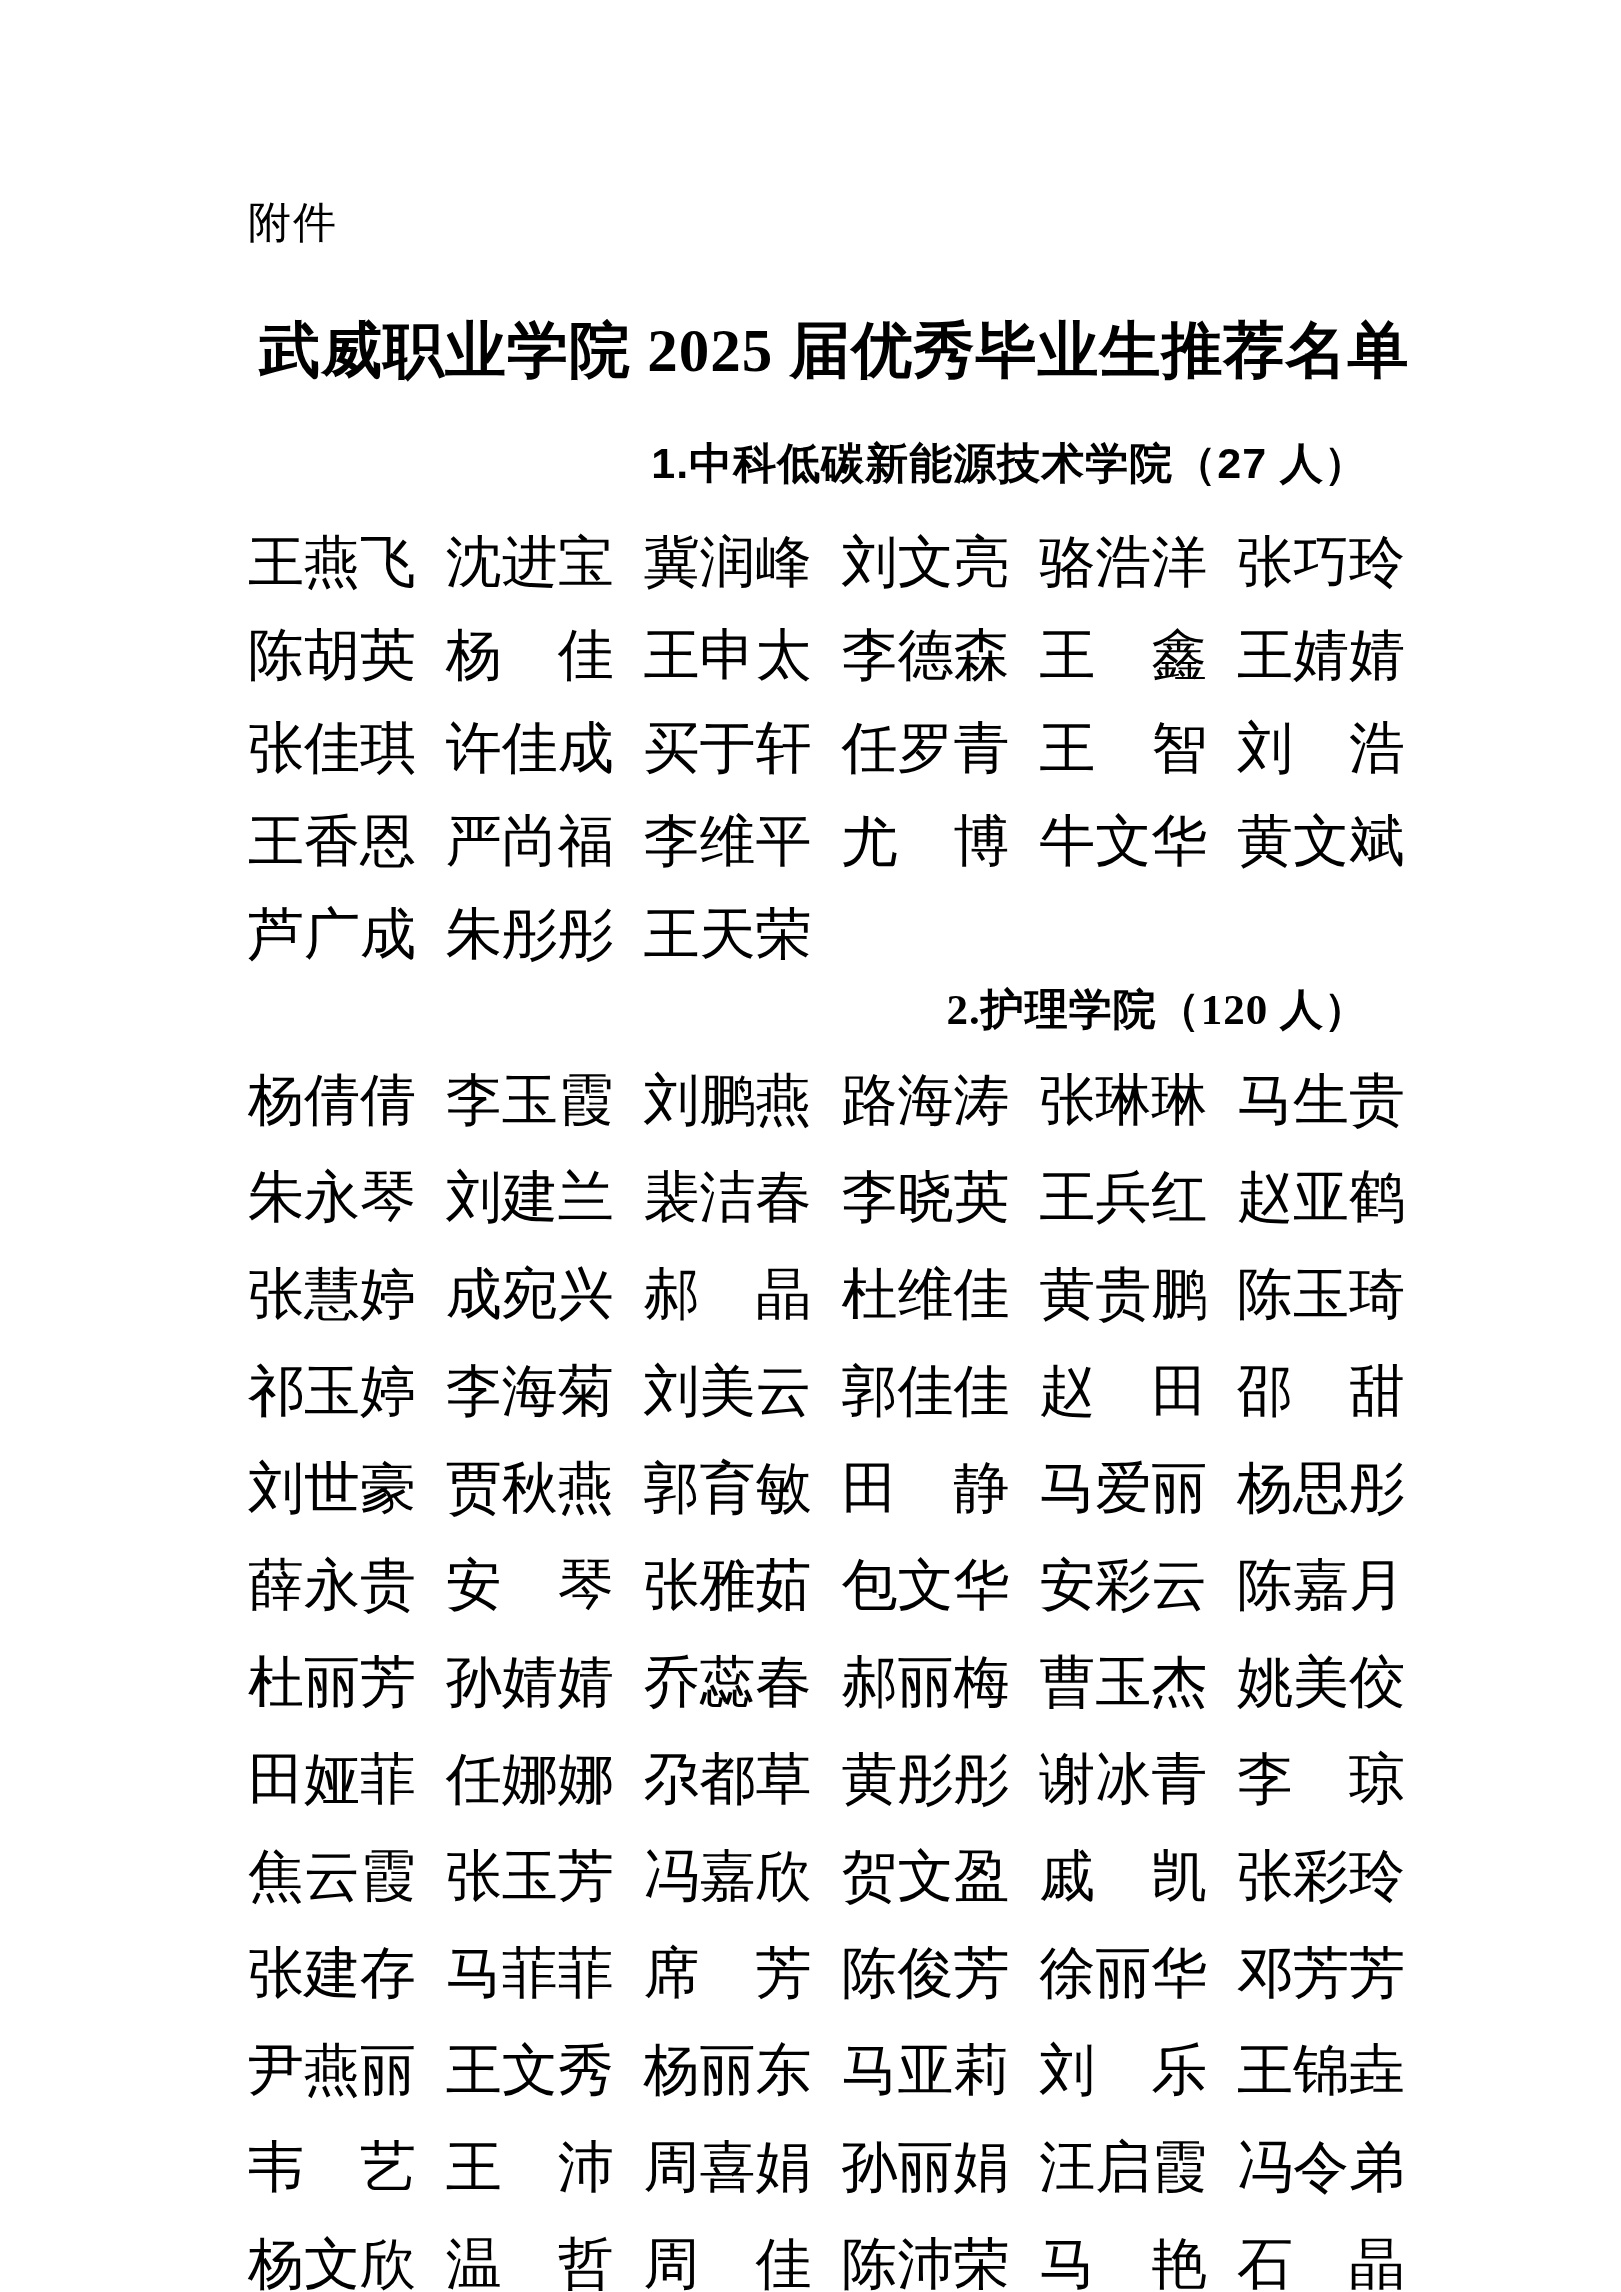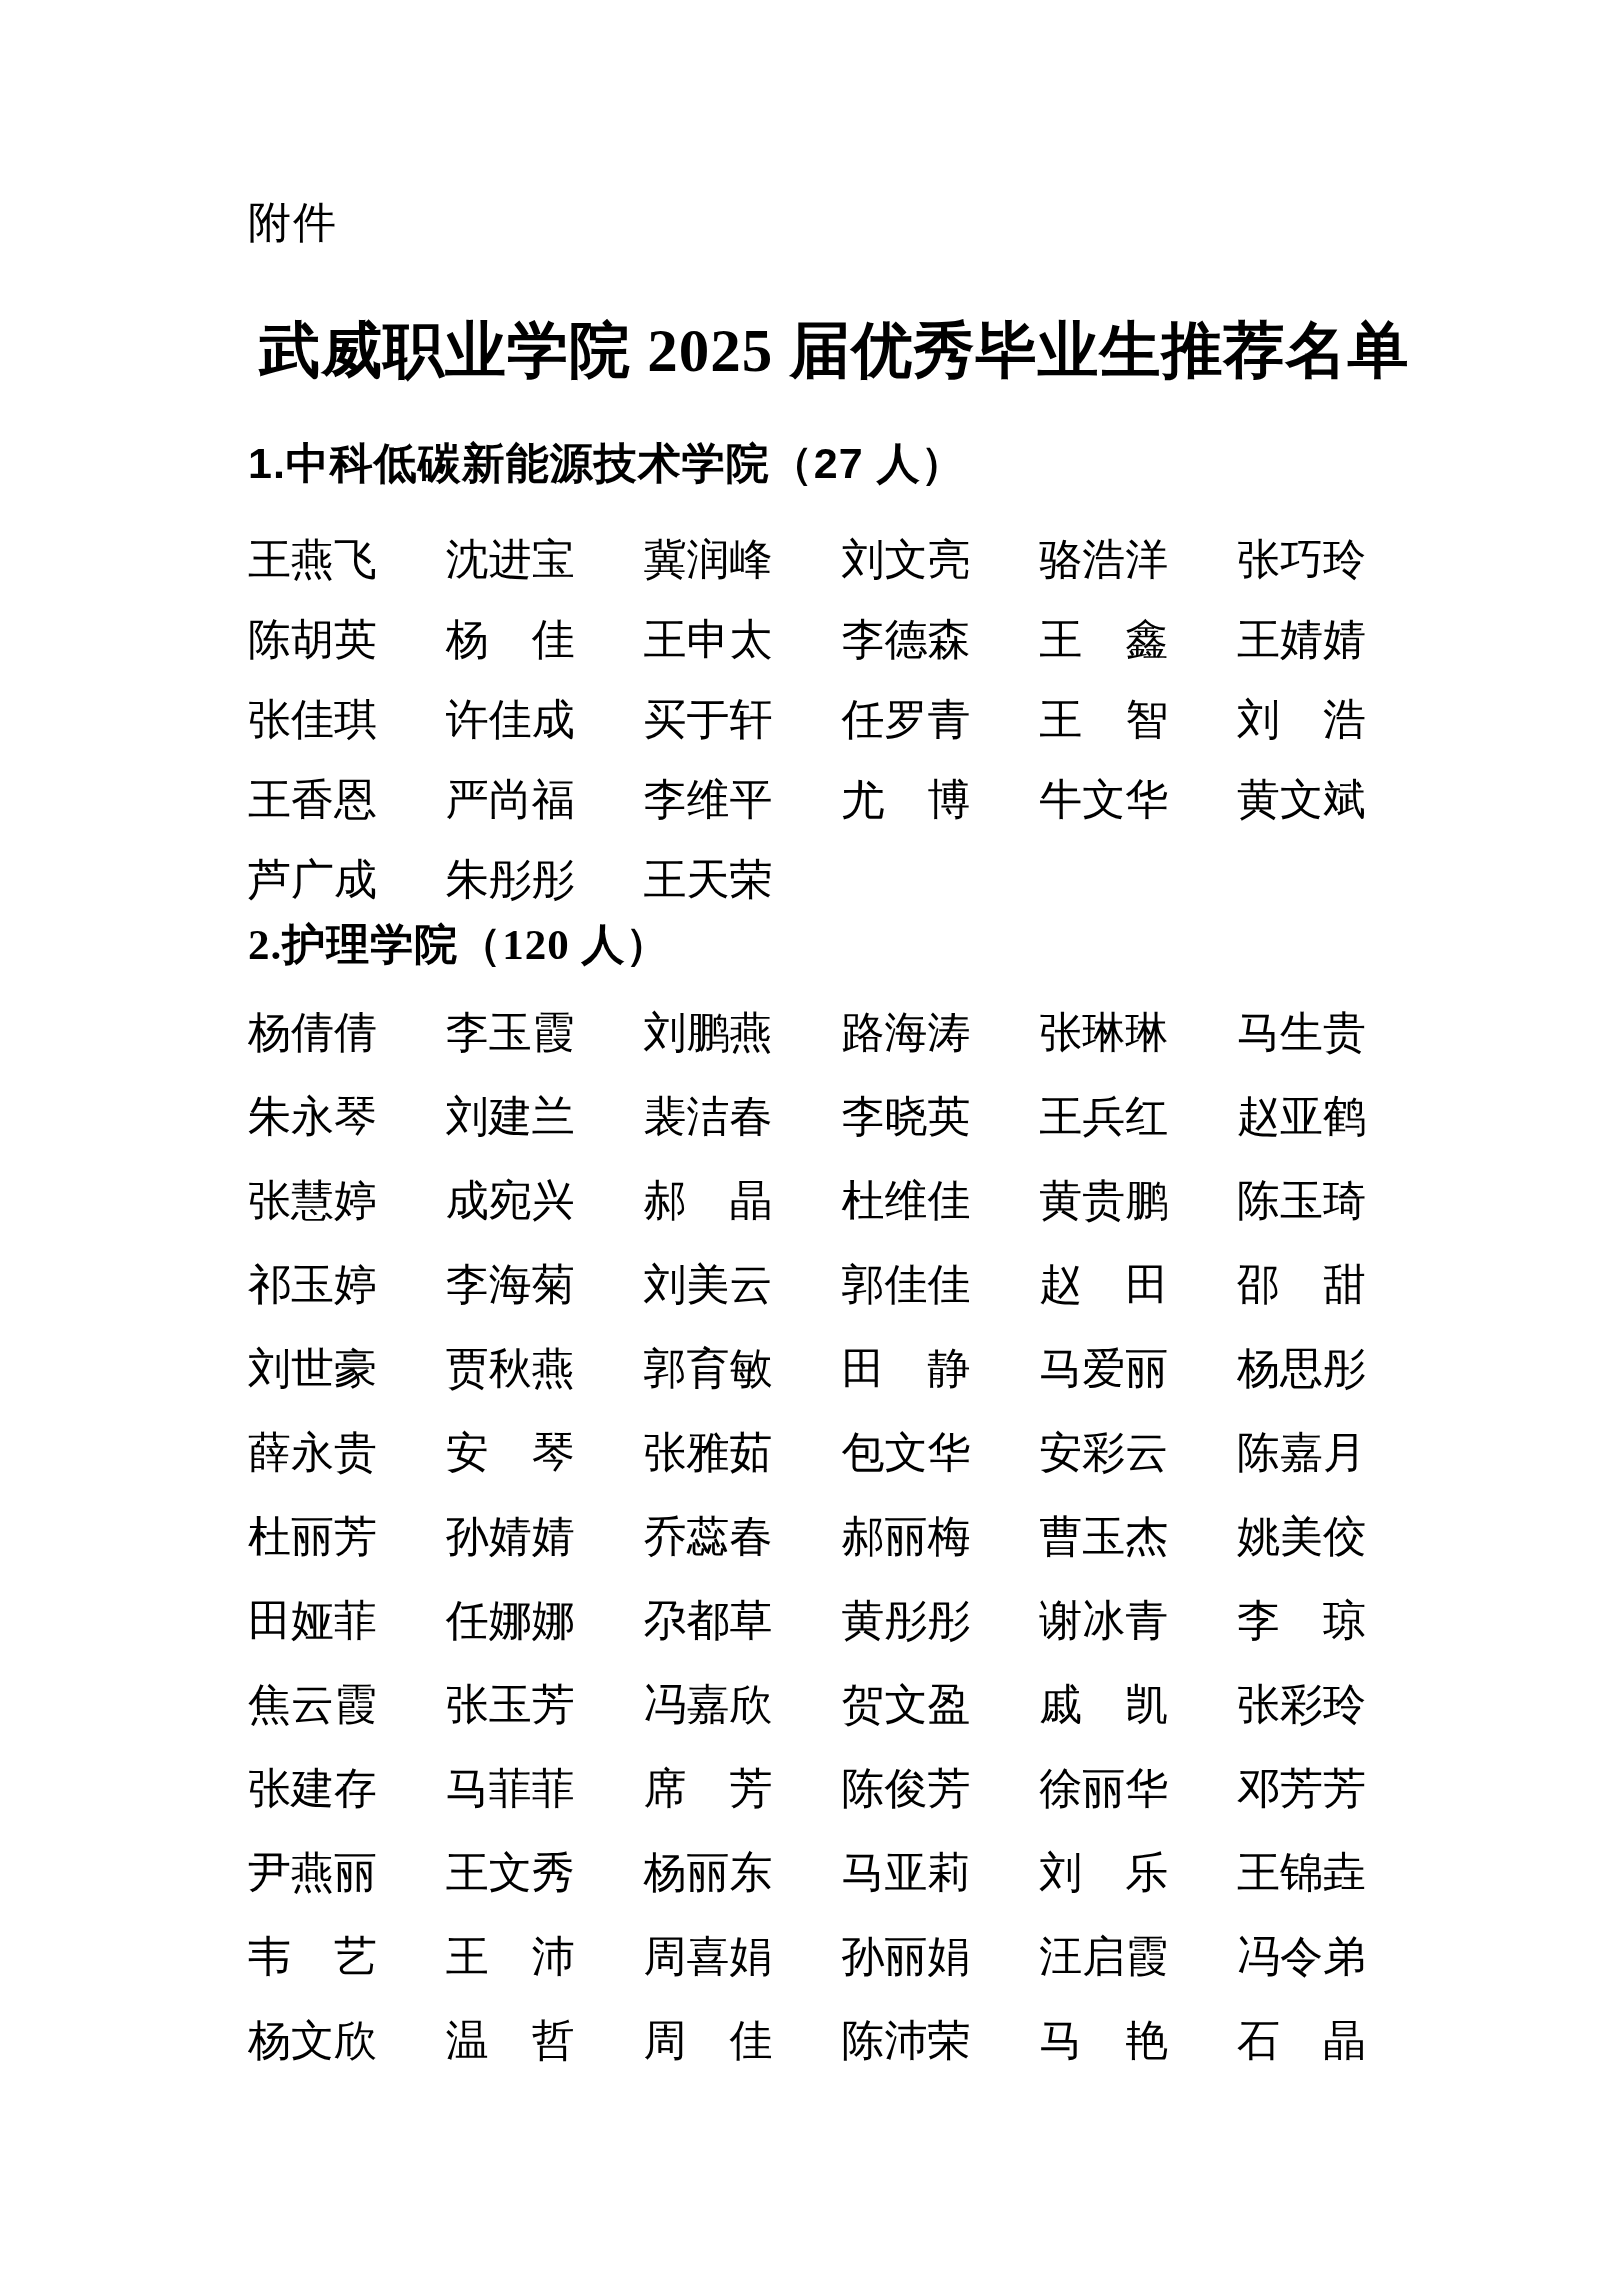--- a/index.html
+++ b/index.html
@@ -34,29 +34,31 @@
     letter-spacing: 1px;
     font-family: "Liberation Serif", "DejaVu Serif", serif;
   }
   .section-heading {
     font-size: 43px;
     font-weight: bold;
     font-family: "Liberation Sans", "DejaVu Sans", sans-serif;
     margin: 0;
     line-height: 1;
     letter-spacing: 1px;
+    text-align: right;
   }
   .section-1 .section-heading { margin-top: 61px; }
   .section-2 .section-heading { margin-top: 21.6px; font-family: Liberation Serif, serif; }
   .name-row {
     display: grid;
     grid-template-columns: repeat(6, 131px);
     justify-content: space-between;
-    font-size: 43px;
-    line-height: 1;
+    font-size: 56px;
+    line-height: 1;
+    font-family: Liberation Mono, monospace;
   }
   .section-1 .name-row:first-of-type { margin-top: 53px; }
   .section-1 .name-row { margin-top: 37px; }
   .section-2 .name-row:first-of-type { margin-top: 45px; }
   .section-2 .name-row { margin-top: 41px; }
   .name-cell {
     white-space: pre;
     display: inline-block;
   }
 </style>

